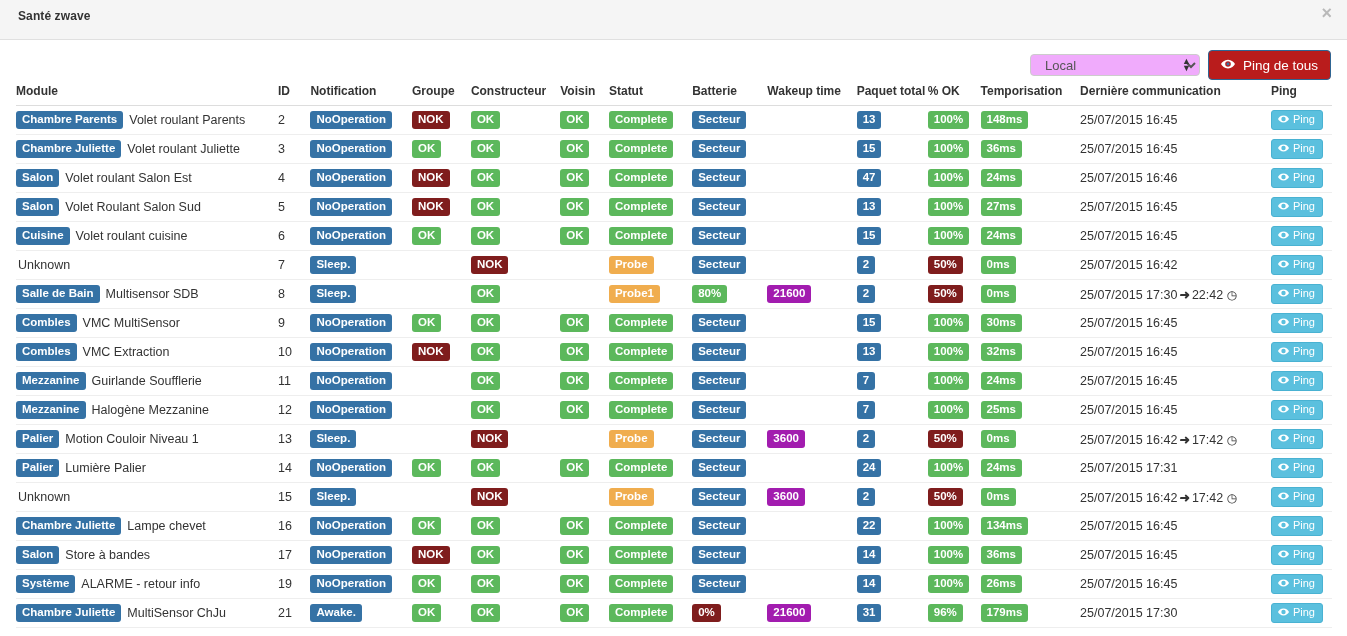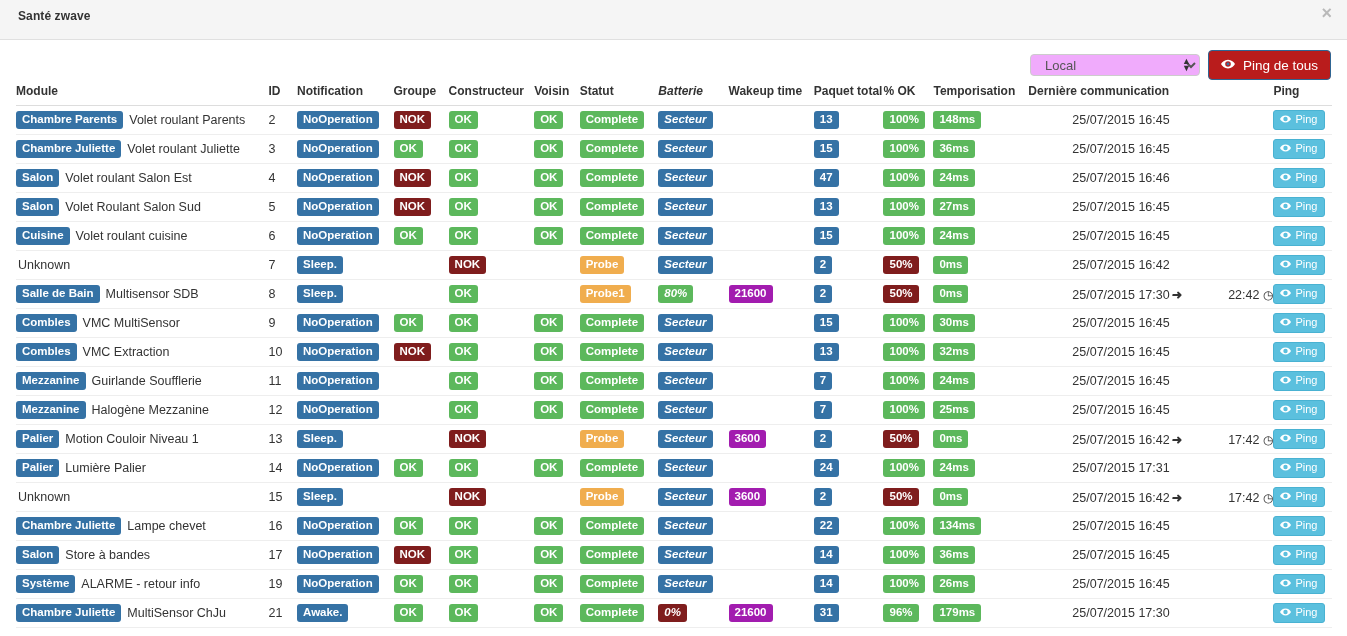--- a/index.html
+++ b/index.html
@@ -129,21 +129,21 @@
   }
 
   
   .c-module   { width: 258px; }
   .c-id       { width: 32px;  }
   .c-notif    { width: 100px; }
   .c-groupe   { width: 58px;  }
   .c-constr   { width: 88px; margin-left: 35px;  }
   .c-voisin   { width: 48px;  }
   .c-statut   { width: 82px;  }
-  .c-batt     { width: 74px; font-style: italic;  }
+  .c-batt     { width: 74px;  }
   .c-wakeup   { width: 88px;  }
   .c-paquet   { width: 70px;  }
   .c-pctok    { width: 52px;  }
   .c-tempo    { width: 98px;  }
   .c-lastcom  { width: 188px; }
   .c-ping     { width: 60px;  }
 
   
   .lbl {
     display: inline-block;
@@ -172,21 +172,20 @@
   }
   .dev-name.plain { padding-left: 2px; }
 
   .id-cell { font-size: 12.5px; color: #333; }
 
   .shift-right { padding-left: 18px; }
 
   .lastcom {
     font-size: 12.5px;
     color: #333;
-    margin-left: 44px;
   }
   .arrow-icon { font-weight: bold; padding: 0 2px; }
   .clock-icon { font-size: 12px; }
 
   .btn-ping {
     background: #5bc0de;
     border: 1px solid #49b2d2;
     color: #ffffff;
     font-size: 11px;
     border-radius: 3px;

